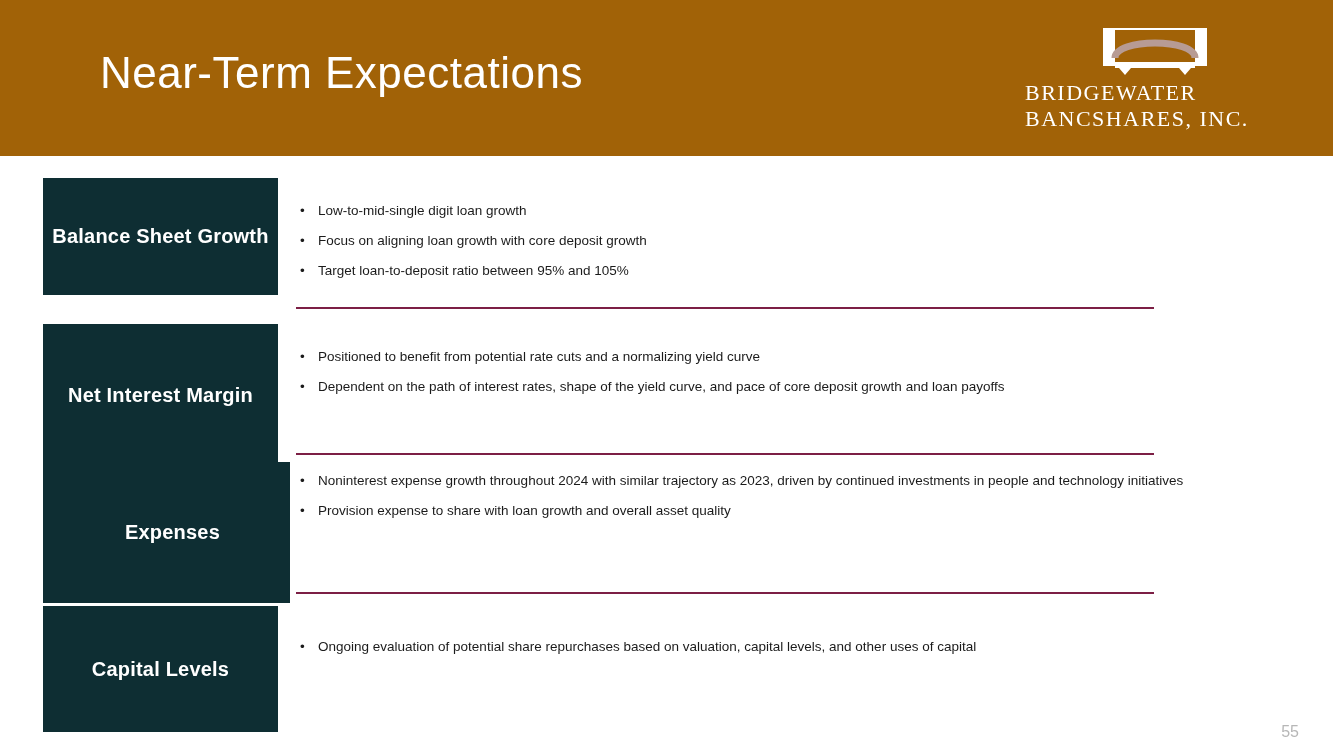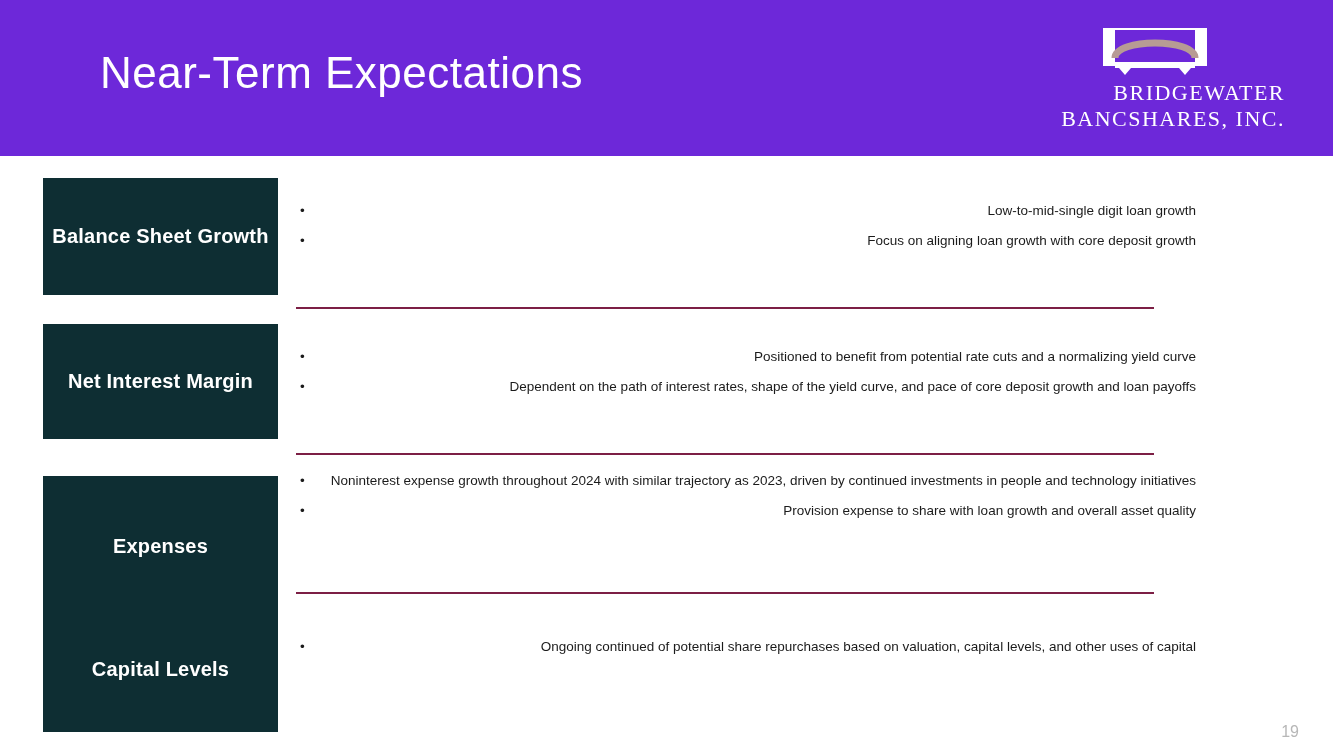--- a/index.html
+++ b/index.html
@@ -19,39 +19,39 @@
     height: 749px;
     background: #ffffff;
   }
   
   .header {
     position: absolute;
     left: 0;
     top: 0;
     width: 1333px;
     height: 156px;
-    background: #6d28d9;
+    background: #a16207;
   }
   .slide-title {
     position: absolute;
     left: 100px;
     top: 48px;
     font-size: 44px;
     font-weight: 400;
     color: #ffffff;
     letter-spacing: 0.5px;
     white-space: nowrap;
   }
   .logo-block {
     position: absolute;
     right: 48px;
     top: 18px;
     width: 260px;
     height: 120px;
-    text-align: right;
+    text-align: left;
   }
   .logo-mark {
     width: 140px;
     height: 60px;
     margin: 0 auto;
     display: block;
   }
   .logo-name {
     font-family: "Liberation Serif", serif;
     color: #ffffff;
@@ -93,21 +93,20 @@
     left: 296px;
     width: 900px;
   }
   .bullet {
     position: relative;
     padding-left: 22px;
     font-size: 13.5px;
     color: #1b1b1b;
     line-height: 1.35;
     margin-bottom: 12px;
-    text-align: right;
   }
   .bullet:last-child { margin-bottom: 0; }
   .bullet::before {
     content: "•";
     position: absolute;
     left: 4px;
     top: 0;
     color: #1b1b1b;
     font-size: 13.5px;
   }
@@ -151,45 +150,46 @@
     </div>
   </div>
 
   <div class="content">
 
     <div class="row" style="top:0;">
       <div class="label-box" style="top:22px; height:117px;">Balance Sheet Growth</div>
       <div class="bullets" style="top:46px;">
         <div class="bullet">Low-to-mid-single digit loan growth</div>
         <div class="bullet">Focus on aligning loan growth with core deposit growth</div>
+        <div class="bullet">Target loan-to-deposit ratio between 95% and 105%</div>
       </div>
       <div class="divider" style="top:151px;"></div>
     </div>
 
     <div class="row" style="top:160px;">
-      <div class="label-box" style="top:8px; height:115px;">Net Interest Margin</div>
+      <div class="label-box" style="top:8px; height:142px;">Net Interest Margin</div>
       <div class="bullets" style="top:32px;">
         <div class="bullet">Positioned to benefit from potential rate cuts and a normalizing yield curve</div>
         <div class="bullet">Dependent on the path of interest rates, shape of the yield curve, and pace of core deposit growth and loan payoffs</div>
       </div>
       <div class="divider" style="top:137px;"></div>
     </div>
 
     <div class="row" style="top:300px;">
-      <div class="label-box" style="top:20px; height:141px;">Expenses</div>
+      <div class="label-box" style="top:6px; height:141px;padding-left:12px;">Expenses</div>
       <div class="bullets" style="top:16px;">
         <div class="bullet">Noninterest expense growth throughout 2024 with similar trajectory as 2023, driven by continued investments in people and technology initiatives</div>
         <div class="bullet">Provision expense to share with loan growth and overall asset quality</div>
       </div>
       <div class="divider" style="top:136px;"></div>
     </div>
 
     <div class="row" style="top:440px;">
       <div class="label-box" style="top:10px; height:126px;">Capital Levels</div>
       <div class="bullets" style="top:42px;">
-        <div class="bullet">Ongoing continued of potential share repurchases based on valuation, capital levels, and other uses of capital</div>
+        <div class="bullet">Ongoing evaluation of potential share repurchases based on valuation, capital levels, and other uses of capital</div>
       </div>
     </div>
 
   </div>
 
-  <div class="page-number">19</div>
+  <div class="page-number">55</div>
 </div>
 
 </body></html>

